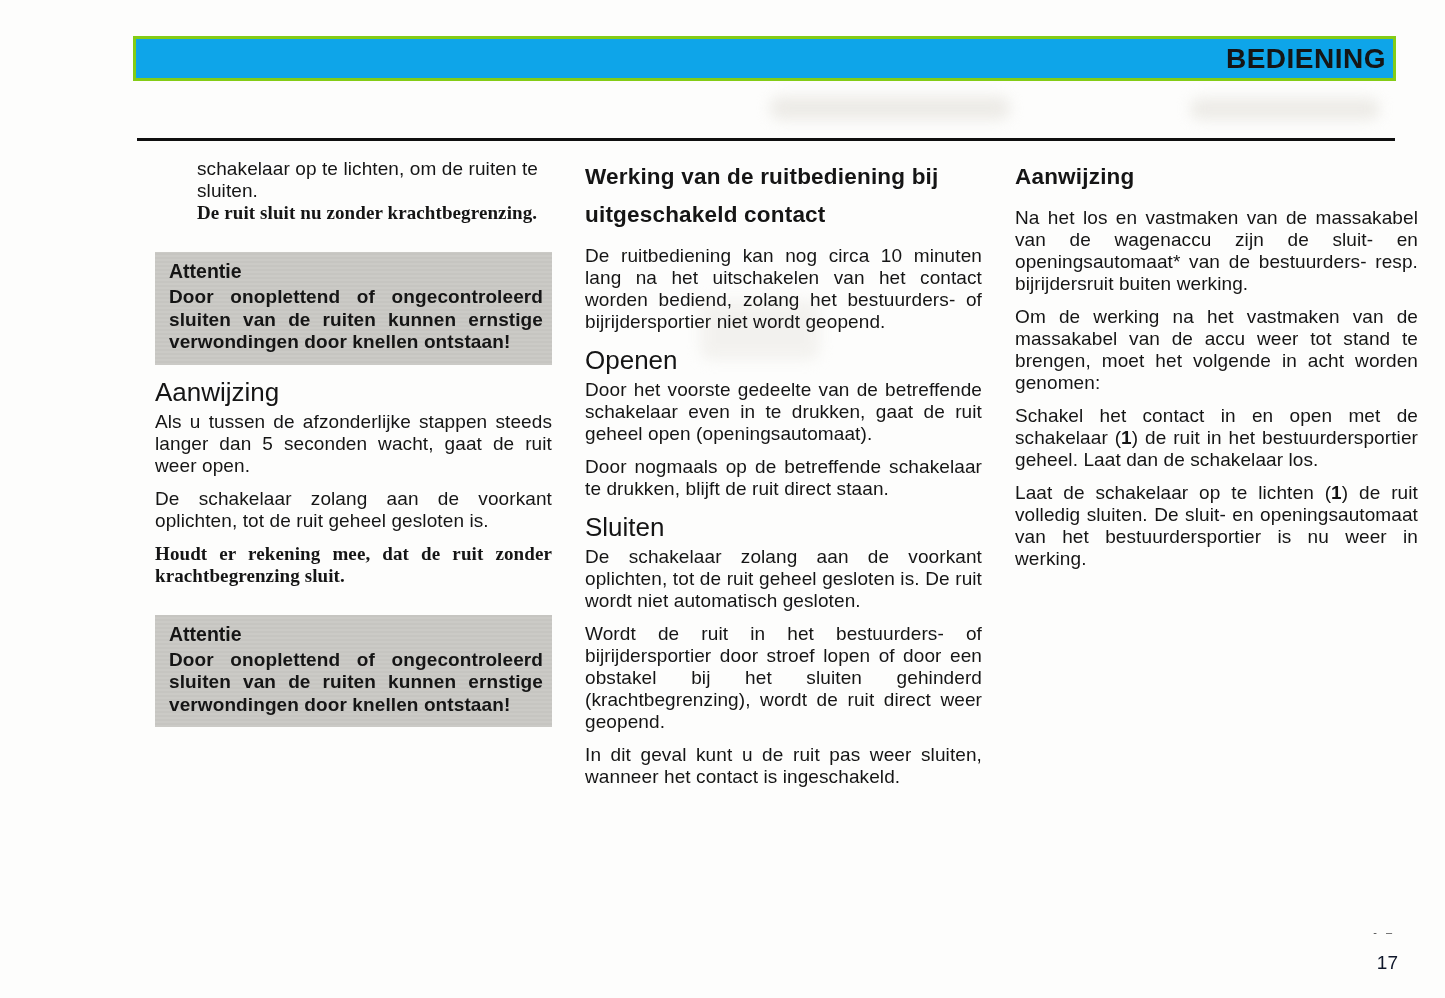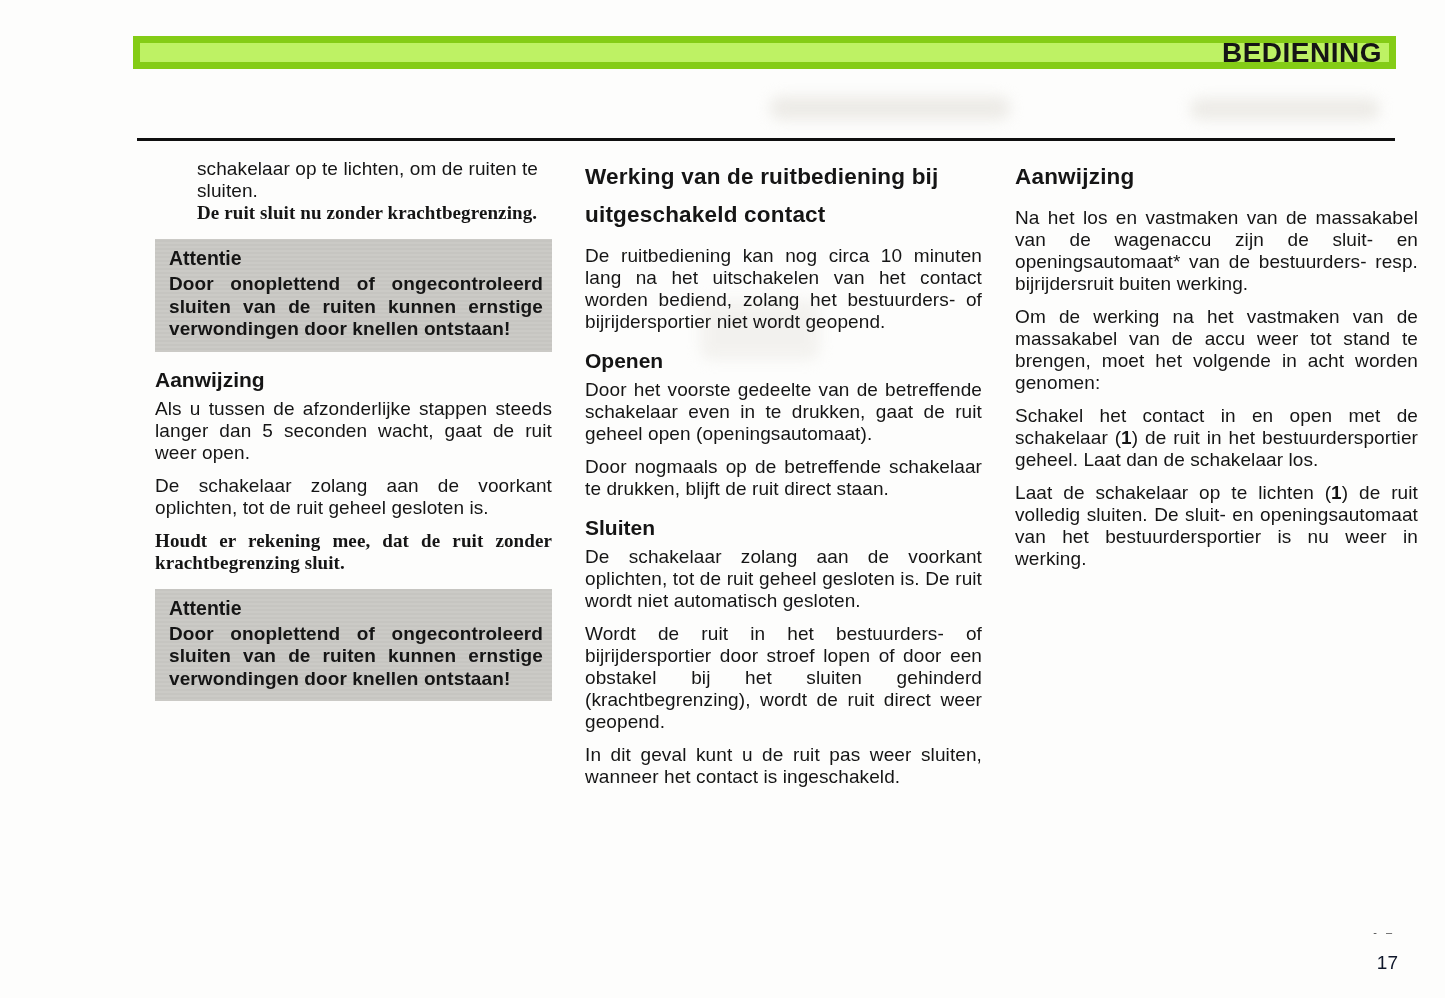--- a/index.html
+++ b/index.html
@@ -25,28 +25,28 @@
   }
   .artifact.a1 { left: 770px; top: 96px; width: 240px; height: 24px; }
   .artifact.a2 { left: 1190px; top: 98px; width: 190px; height: 22px; }
   .artifact.a3 { left: 700px; top: 300px; width: 120px; height: 60px; opacity: 0.5; }
 
   .header-box {
     position: absolute;
     left: 133px;
     top: 36px;
     width: 1263px;
-    height: 33px;
-    border: 7px solid #84cc16;
+    height: 45px;
+    border: 3px solid #84cc16;
     box-sizing: border-box;
     display: flex;
     align-items: center;
     justify-content: flex-end;
     padding-right: 7px;
-    background: #bef264;
+    background: #0ea5e9;
   }
   .header-title {
     font-size: 28px;
     font-weight: bold;
     letter-spacing: 0.5px;
     line-height: 1;
     white-space: nowrap;
   }
   .top-rule {
     position: absolute;
@@ -84,32 +84,32 @@
   .indent.last { margin-bottom: 14px; }
 
   h2 {
     font-size: 22.5px;
     line-height: 38px;
     font-weight: bold;
     margin: 0 0 11px 0;
     letter-spacing: 0.2px;
   }
   h3 {
-    font-size: 21px;
+    font-size: 26px;
     line-height: 23px;
-    font-weight: bold;
+    font-weight: normal;
     margin: 16px 0 7px 0;
   }
   h3.first { margin-top: 6px; }
 
   .warn-box {
     background: #c9c8c4;
     background-image: repeating-linear-gradient(0deg, #cbcac6 0px, #cbcac6 2px, #c6c5c1 2px, #c6c5c1 4px);
     padding: 8px 9px 11px 14px;
-    margin: 15px 0 16px 0;
+    margin: 28px 0 16px 0;
   }
   .warn-title {
     font-weight: bold;
     font-size: 19.5px;
     line-height: 23px;
     margin-bottom: 3px;
   }
   .warn-body {
     font-weight: bold;
     font-size: 19px;

